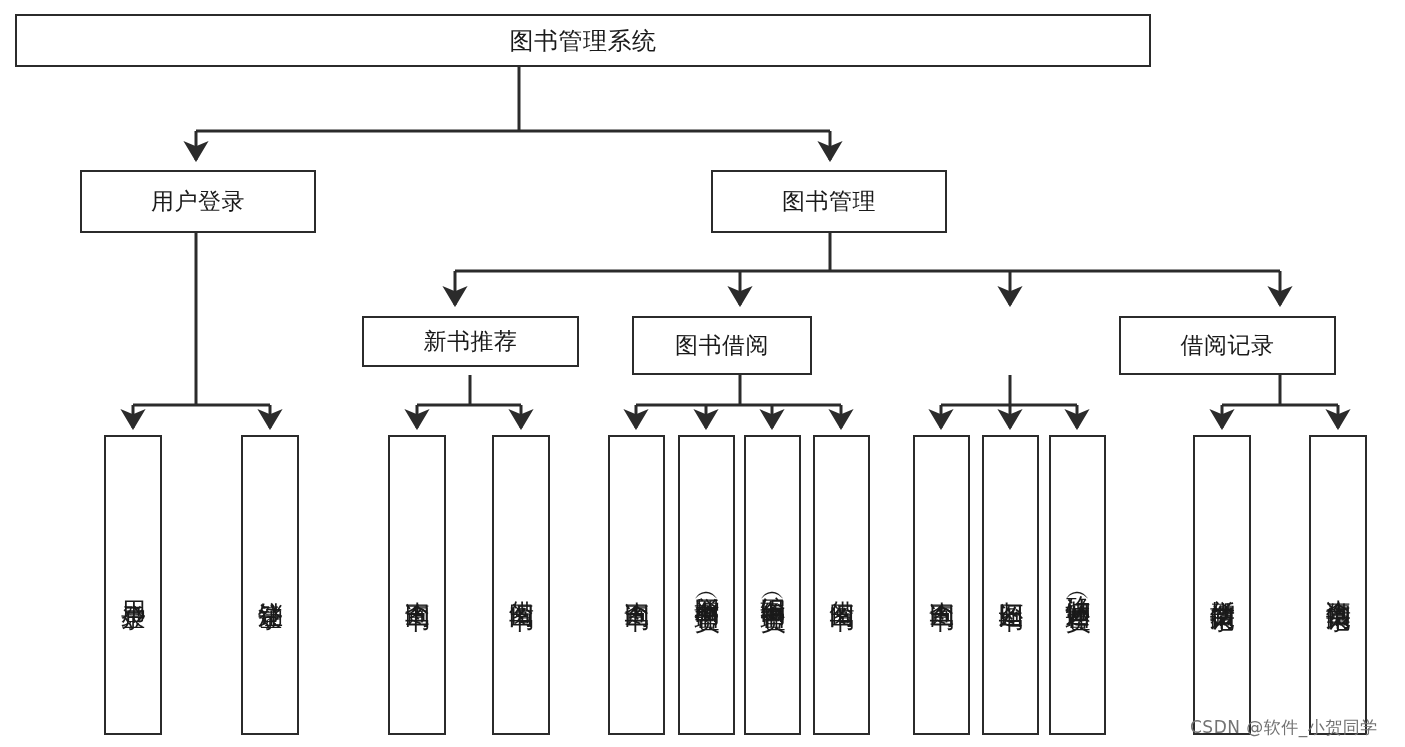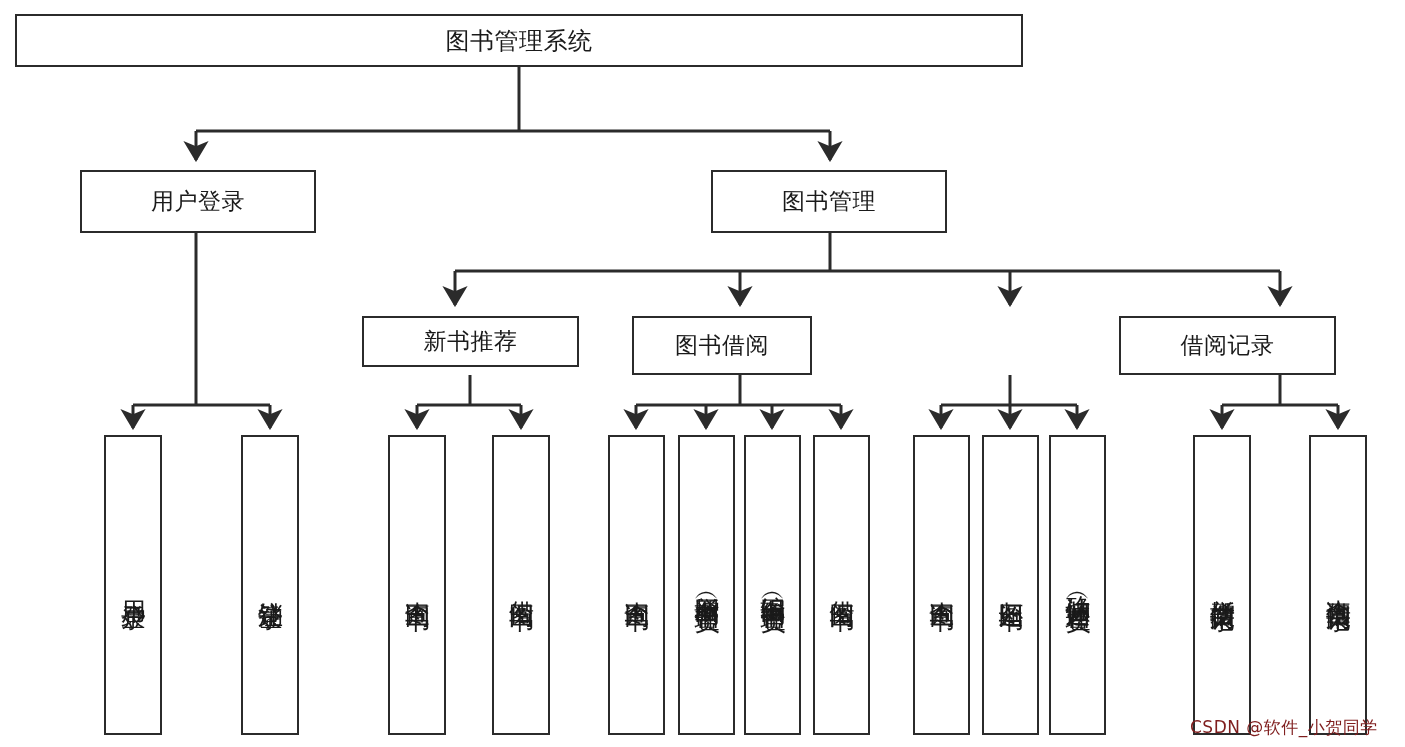--- a/index.html
+++ b/index.html
@@ -56,21 +56,21 @@
     writing-mode: vertical-rl;
     text-orientation: upright;
     font-size: 25px;
     line-height: 1.12;
     letter-spacing: 2px;
     white-space: nowrap;
   }
   .watermark {
     position: absolute;
     font-size: 17px;
-    color: #7f1d1d;
+    color: #737373;
     white-space: nowrap;
     letter-spacing: 0.5px;
   }
 </style>
 </head>
 <body>
 
 <div id="canvas">
 
   <svg class="wires" viewBox="0 0 1405 747" xmlns="http://www.w3.org/2000/svg">
@@ -116,21 +116,21 @@
       <path d="M 1010 405 L 1010 428" marker-end="url(#arrow)"></path>
       <path d="M 1077 405 L 1077 428" marker-end="url(#arrow)"></path>
 
       <path d="M 1280 375 L 1280 405"></path>
       <path d="M 1222 405 L 1338 405"></path>
       <path d="M 1222 405 L 1222 428" marker-end="url(#arrow)"></path>
       <path d="M 1338 405 L 1338 428" marker-end="url(#arrow)"></path>
     </g>
   </svg>
 
-  <div class="node root horiz" style="left:15px; top:14px; width:1008px; height:53px;">
+  <div class="node root horiz" style="left:15px; top:14px; width:1136px; height:53px;">
     <span class="label">图书管理系统</span>
   </div>
 
   <div class="node horiz" style="left:80px; top:170px; width:236px; height:63px;">
     <span class="label">用户登录</span>
   </div>
   <div class="node horiz" style="left:711px; top:170px; width:236px; height:63px;">
     <span class="label">图书管理</span>
   </div>
 

